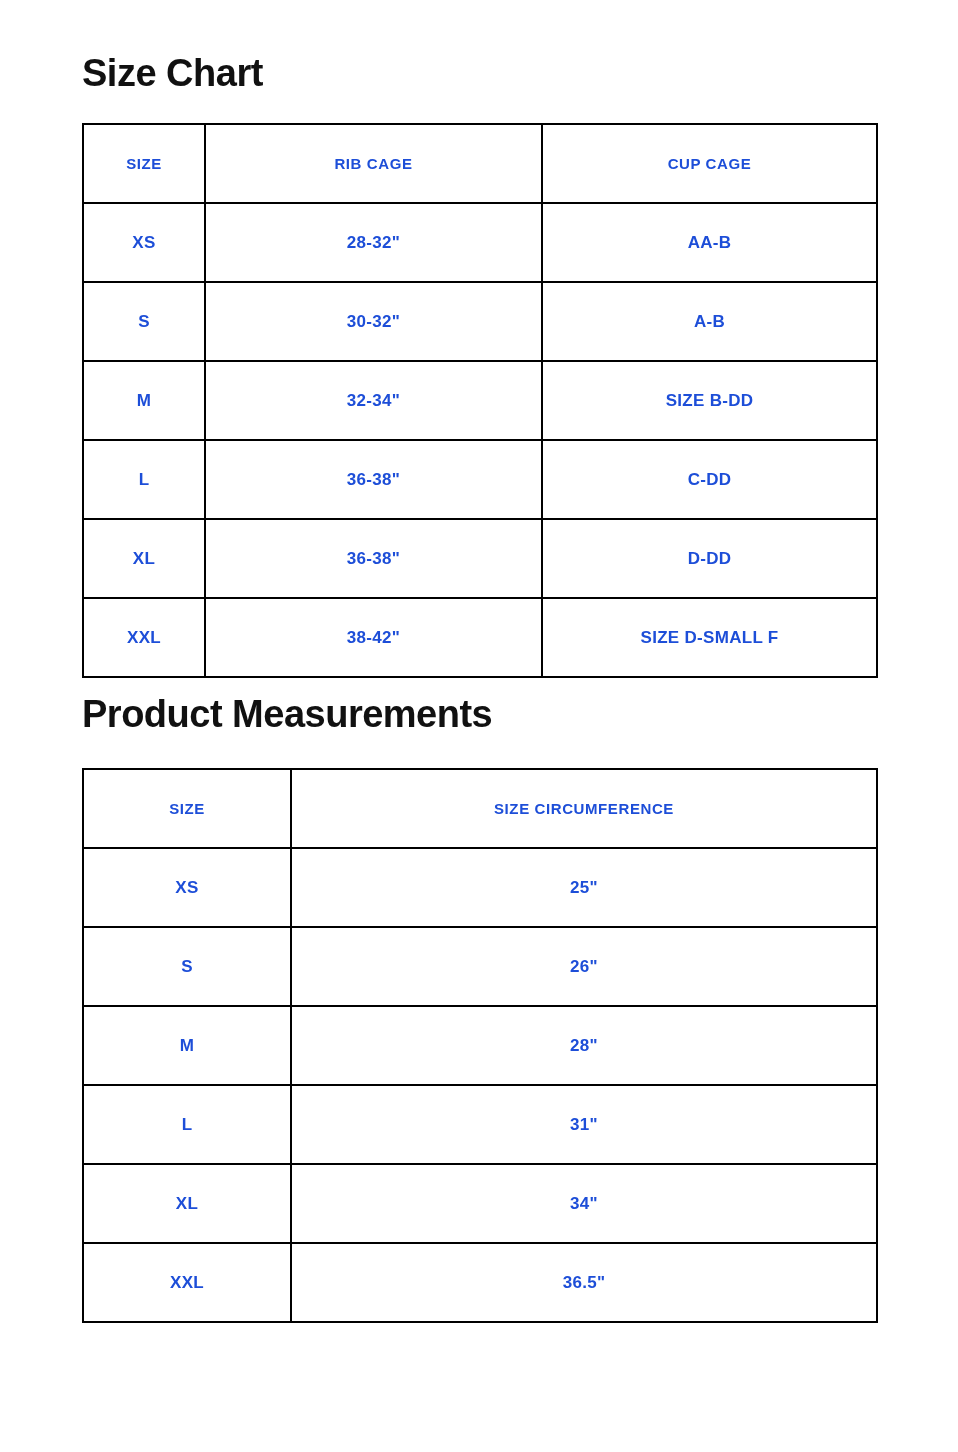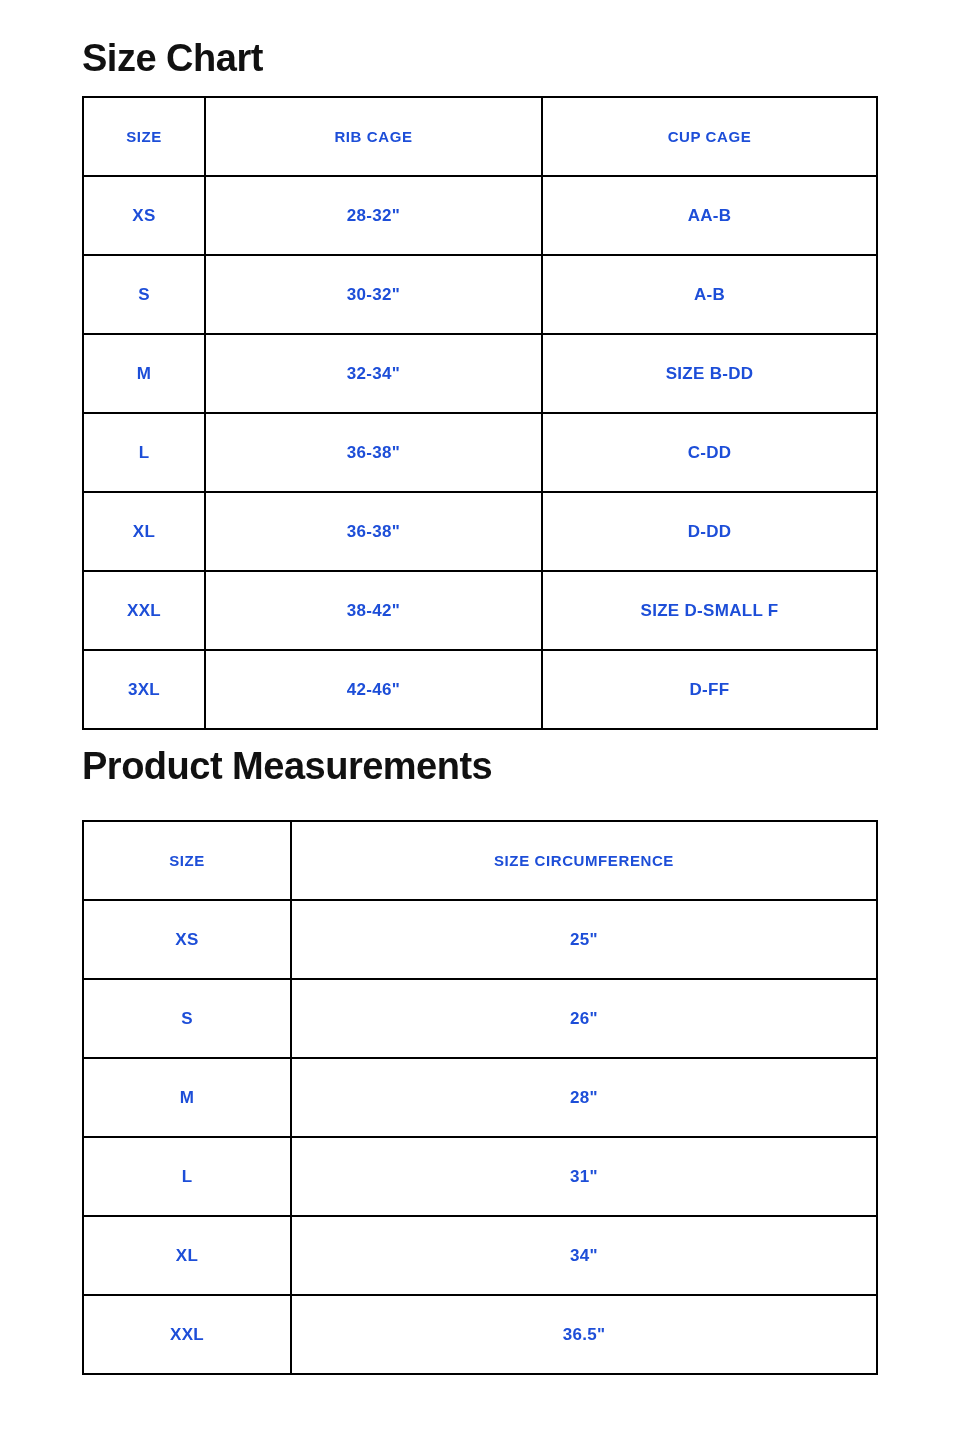--- a/index.html
+++ b/index.html
@@ -22,22 +22,22 @@
     padding: 0 82px;
   }
   h1.section-title {
     font-size: 38px;
     font-weight: 700;
     letter-spacing: -0.5px;
     margin: 0;
     color: #111111;
   }
   #title-size-chart {
-    padding-top: 37px;
-    margin-bottom: 16px;
+    padding-top: 52px;
+    margin-bottom: 28px;
   }
   #title-product-measurements {
     padding-top: 15px;
     margin-bottom: 32px;
   }
   table.size-table {
     width: 794px;
     border-collapse: collapse;
     table-layout: fixed;
   }
@@ -126,25 +126,20 @@
       <tr>
         <td>XL</td>
         <td>36-38"</td>
         <td>D-DD</td>
       </tr>
       <tr>
         <td>XXL</td>
         <td>38-42"</td>
         <td>SIZE D-SMALL F</td>
       </tr>
-      <tr>
-        <td>3XL</td>
-        <td>42-46"</td>
-        <td>D-FF</td>
-      </tr>
     </tbody>
   </table>
 
   <h1 class="section-title" id="title-product-measurements">Product Measurements</h1>
 
   <table class="size-table" id="table-product-measurements">
     <colgroup>
       <col class="c-size">
       <col class="c-band">
     </colgroup>

